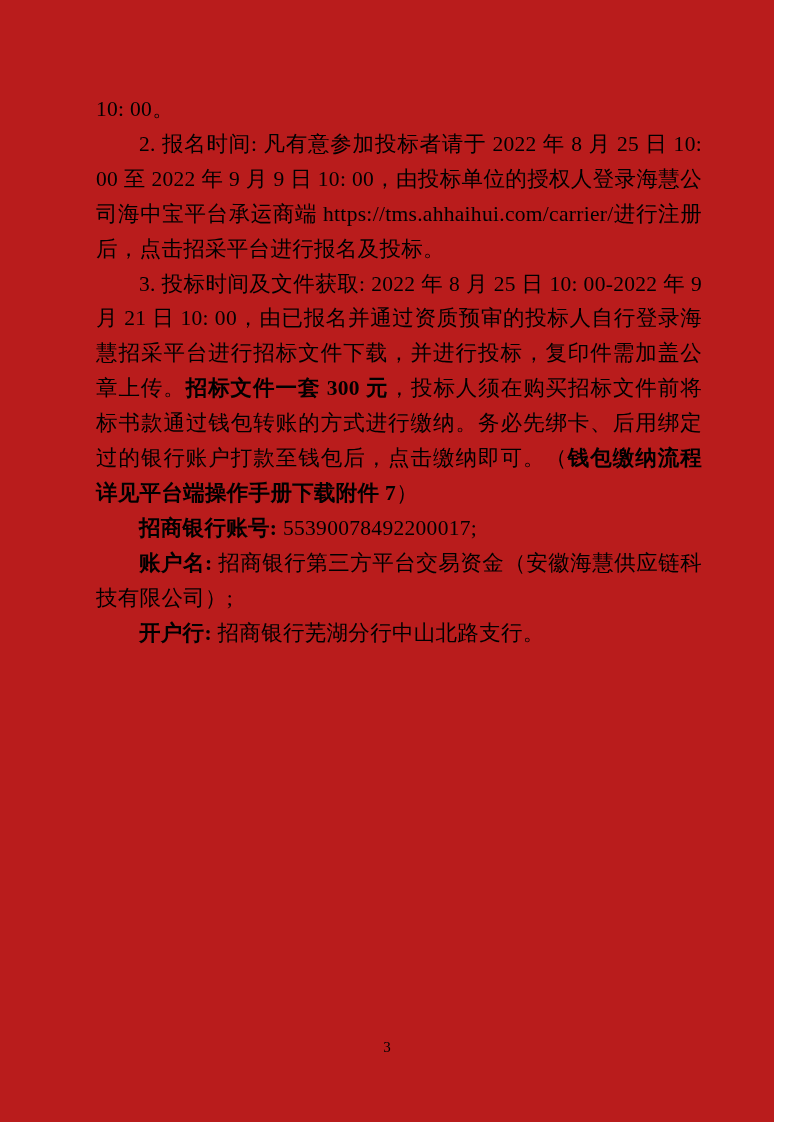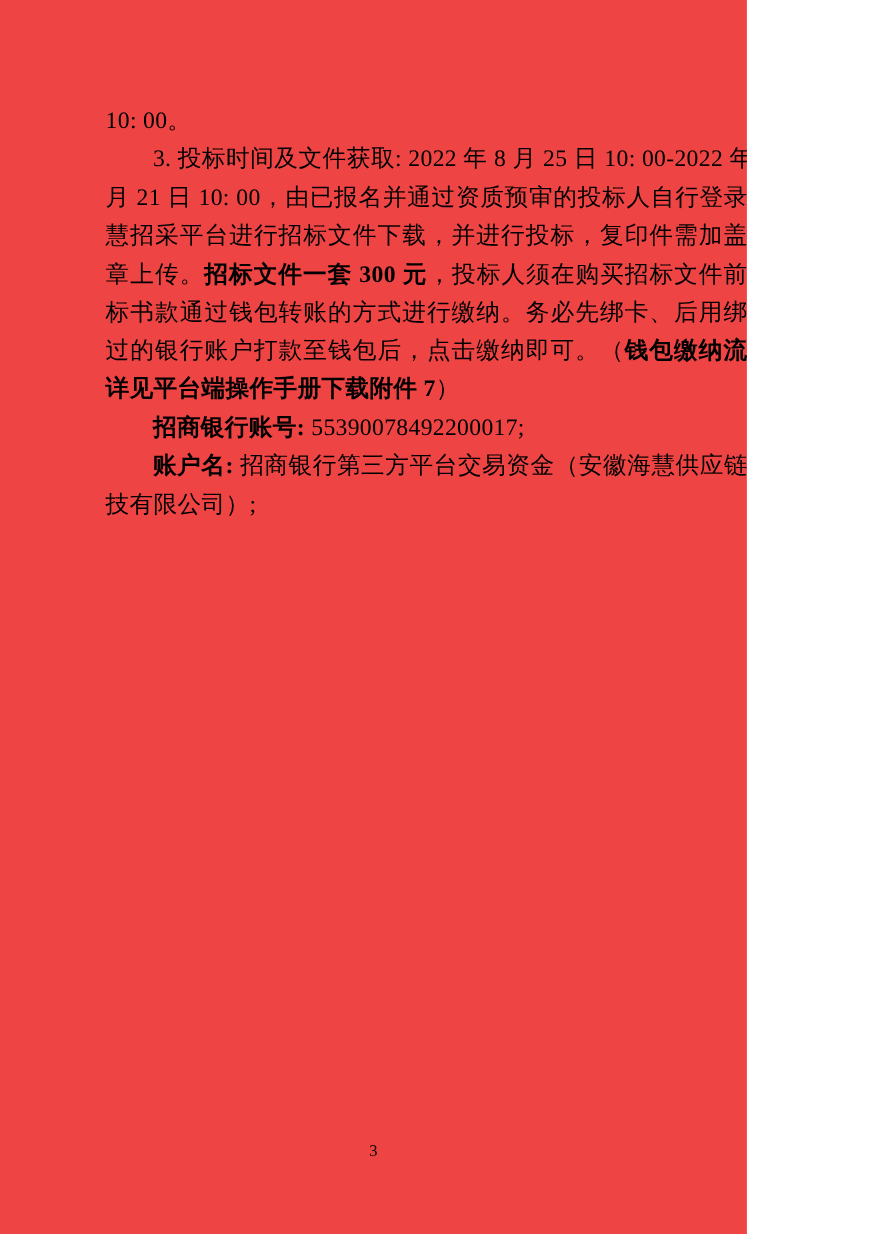--- a/index.html
+++ b/index.html
@@ -2,23 +2,23 @@
 <html><head>
 <meta charset="utf-8">
 <style>
   html, body {
     margin: 0;
     padding: 0;
     background: #ffffff;
   }
   .page {
     position: relative;
-    width: 679px;
+    width: 774px;
     height: 1122px;
-    background: #ef4444;
+    background: #b91c1c;
     color: #000000;
     font-family: "Liberation Serif", "DejaVu Serif", serif;
     overflow: hidden;
   }
   .content {
     position: absolute;
     left: 96px;
     top: 92px;
     width: 606px;
   }
@@ -50,18 +50,20 @@
     line-height: 22px;
     color: #000000;
   }
 </style>
 </head>
 <body>
 
 <div class="page">
   <div class="content">
       <p class="para"><span>10: 00。</span></p>
+      <p class="para indent"><span>2. 报名时间: 凡有意参加投标者请于 2022 年 8 月 25 日 10: 00 至 2022 年 9 月 9 日 10: 00，由投标单位的授权人登录海慧公司海中宝平台承运商端 https://tms.ahhaihui.com/carrier/进行注册后，点击招采平台进行报名及投标。</span></p>
       <p class="para indent"><span>3. 投标时间及文件获取: 2022 年 8 月 25 日 10: 00-2022 年 9 月 21 日 10: 00，由已报名并通过资质预审的投标人自行登录海慧招采平台进行招标文件下载，并进行投标，复印件需加盖公章上传。</span><span class="bold">招标文件一套 300 元</span><span>，投标人须在购买招标文件前将标书款通过钱包转账的方式进行缴纳。务必先绑卡、后用绑定过的银行账户打款至钱包后，点击缴纳即可。（</span><span class="bold">钱包缴纳流程详见平台端操作手册下载附件 7</span><span>）</span></p>
       <p class="para indent"><span class="bold">招商银行账号: </span><span>55390078492200017;</span></p>
       <p class="para indent"><span class="bold">账户名: </span><span>招商银行第三方平台交易资金（安徽海慧供应链科技有限公司）;</span></p>
+      <p class="para indent"><span class="bold">开户行: </span><span>招商银行芜湖分行中山北路支行。</span></p>
     </div>
   <div class="footer">3</div>
 </div>
 
 </body></html>

